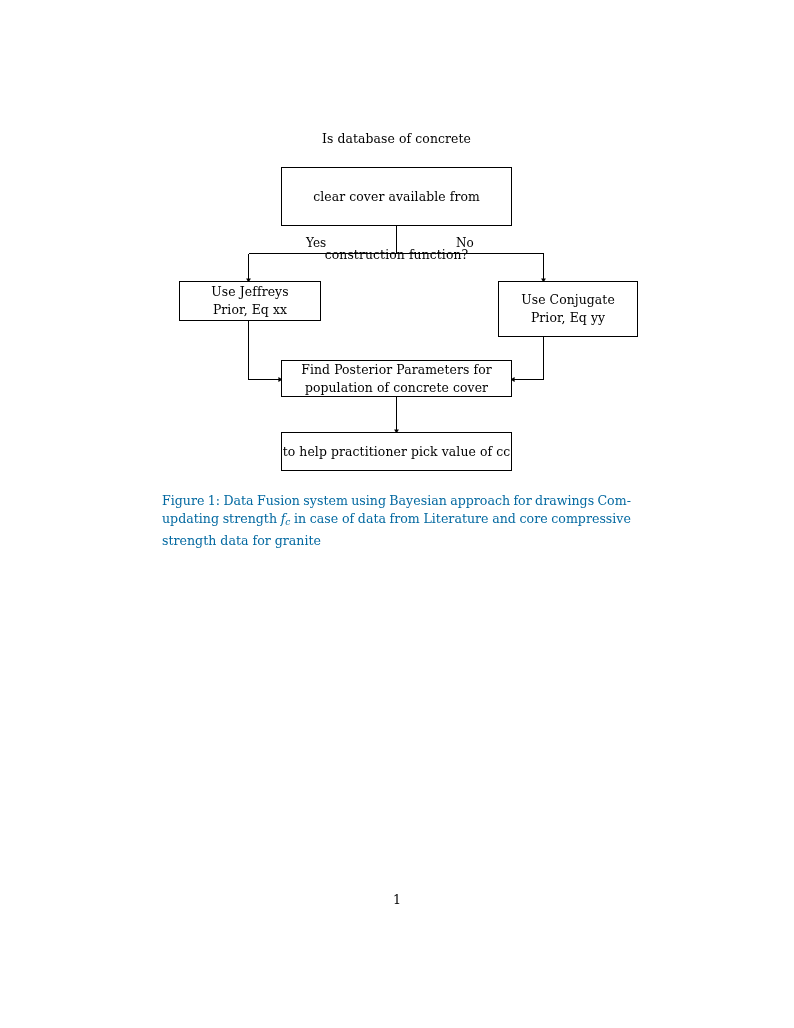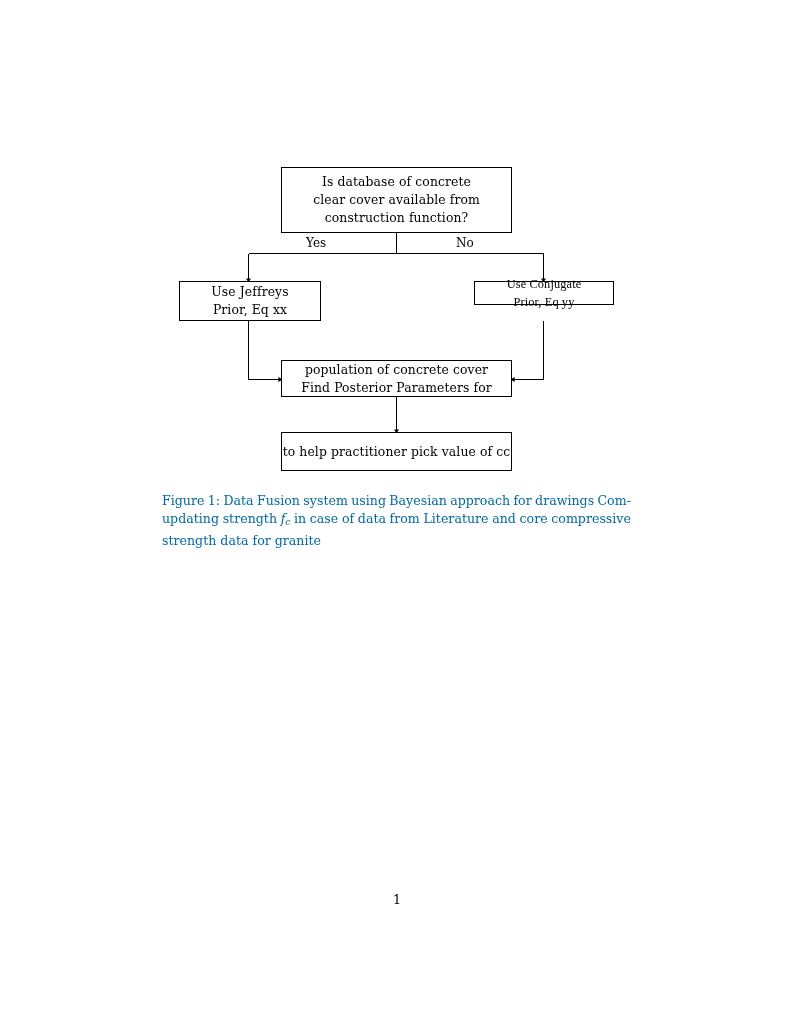--- a/index.html
+++ b/index.html
@@ -45,36 +45,36 @@
     letter-spacing: 0.1px;
     white-space: nowrap;
   }
 
   .node .ln { display: block; }
 
   #node-question {
     left: 281px;
     top: 167px;
     width: 231px;
-    height: 66px;
+    height: 59px;
+    gap: 40px;
   }
 
   #node-jeffreys {
     left: 179px;
     top: 281px;
     width: 142px;
     height: 40px;
   }
 
   #node-conjugate {
-    left: 474px;
+    left: 498px;
     top: 281px;
     width: 140px;
-    height: 24px;
-    font-family: Liberation Serif, serif;
+    height: 56px;
   }
 
   #node-posterior {
     left: 281px;
     top: 360px;
     width: 231px;
     height: 37px;
   }
 
   #node-plot {
@@ -187,22 +187,22 @@
       <span class="ln">Use Jeffreys</span>
       <span class="ln">Prior, Eq xx</span>
     </div>
 
     <div class="node" id="node-conjugate">
       <span class="ln">Use Conjugate</span>
       <span class="ln">Prior, Eq yy</span>
     </div>
 
     <div class="node" id="node-posterior">
+      <span class="ln">Find Posterior Parameters for</span>
       <span class="ln">population of concrete cover</span>
-      <span class="ln">Find Posterior Parameters for</span>
     </div>
 
     <div class="node" id="node-plot">
       <span class="ln">to help practitioner pick value of cc</span>
     </div>
 
   </div>
 
   <div class="caption">
     <span class="cap-line justified">

